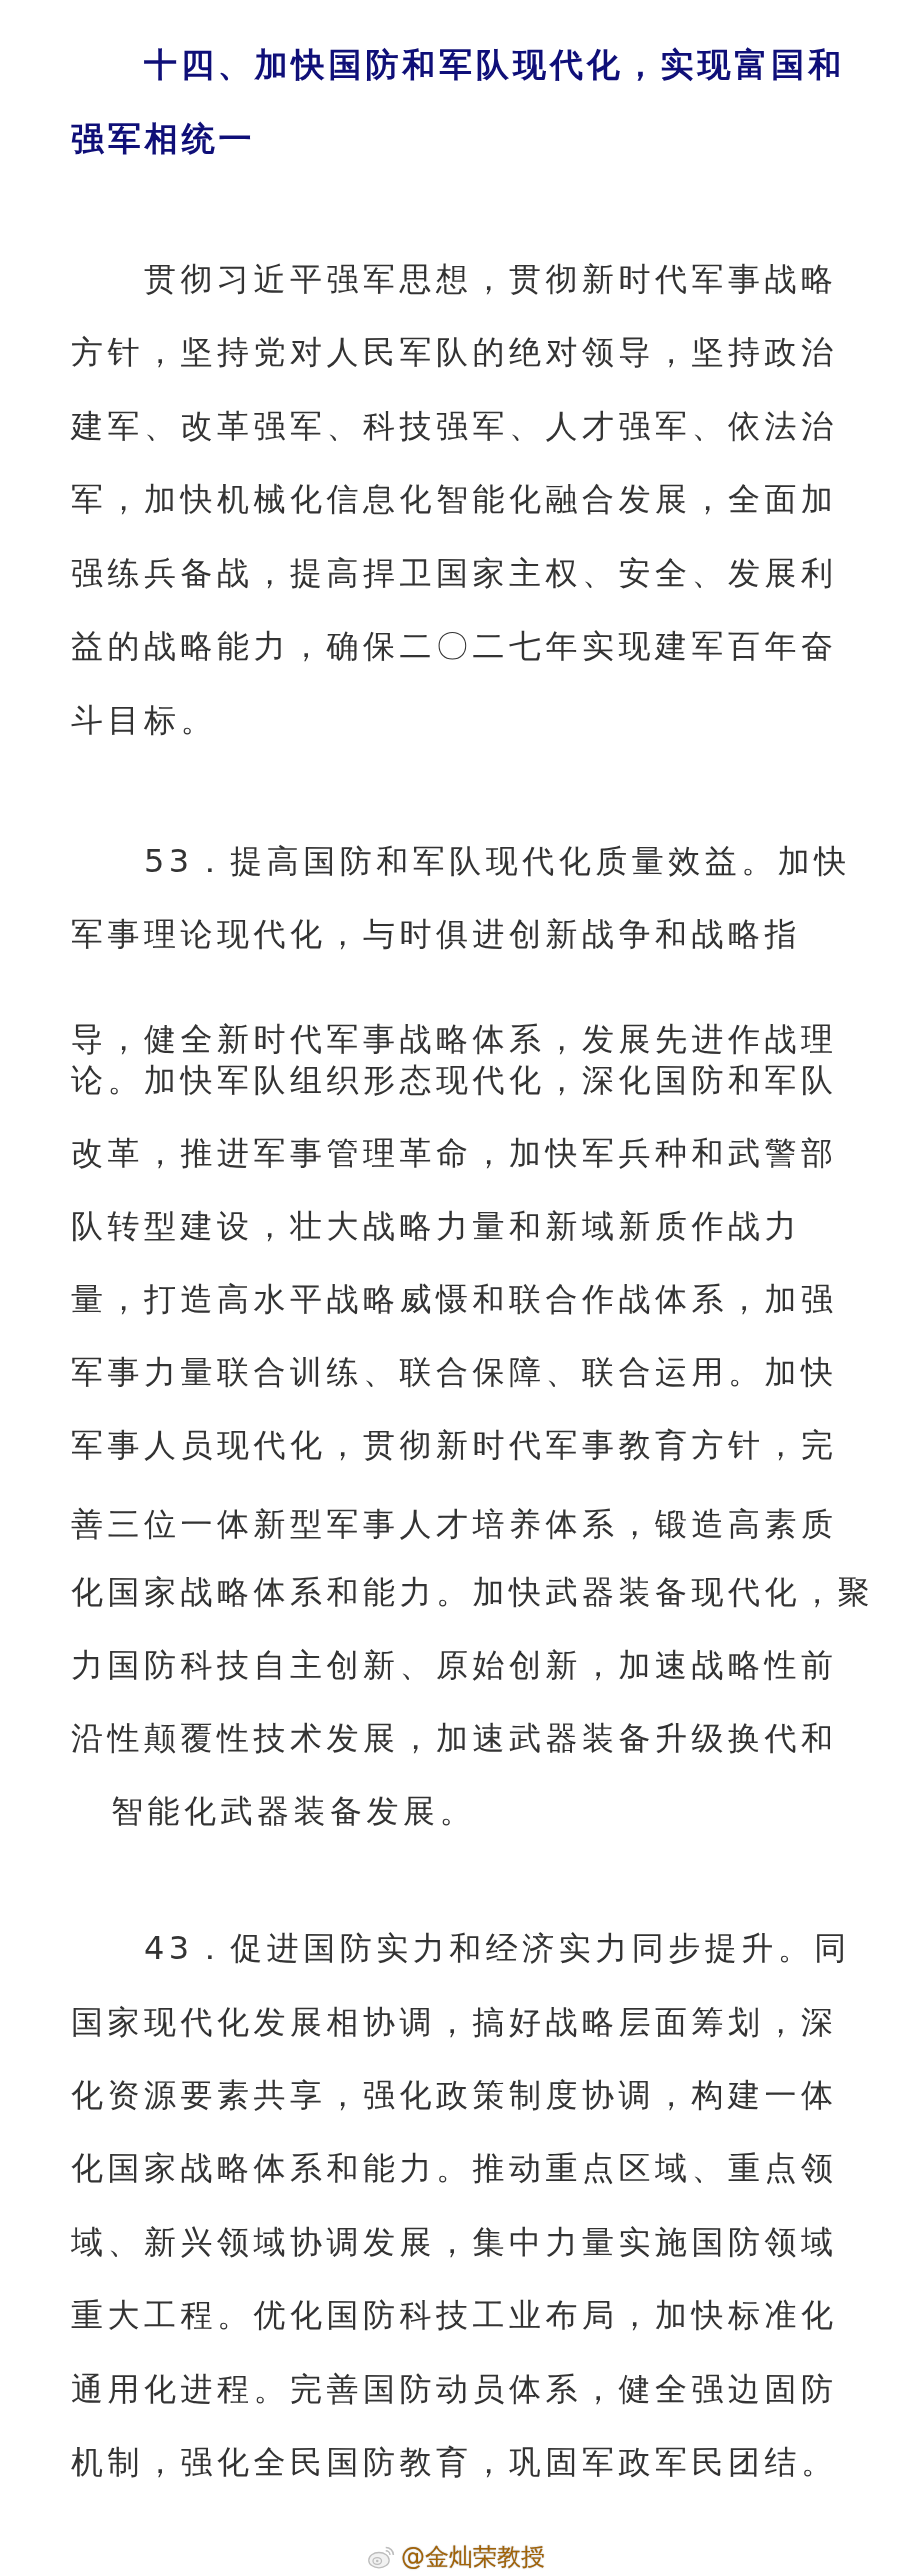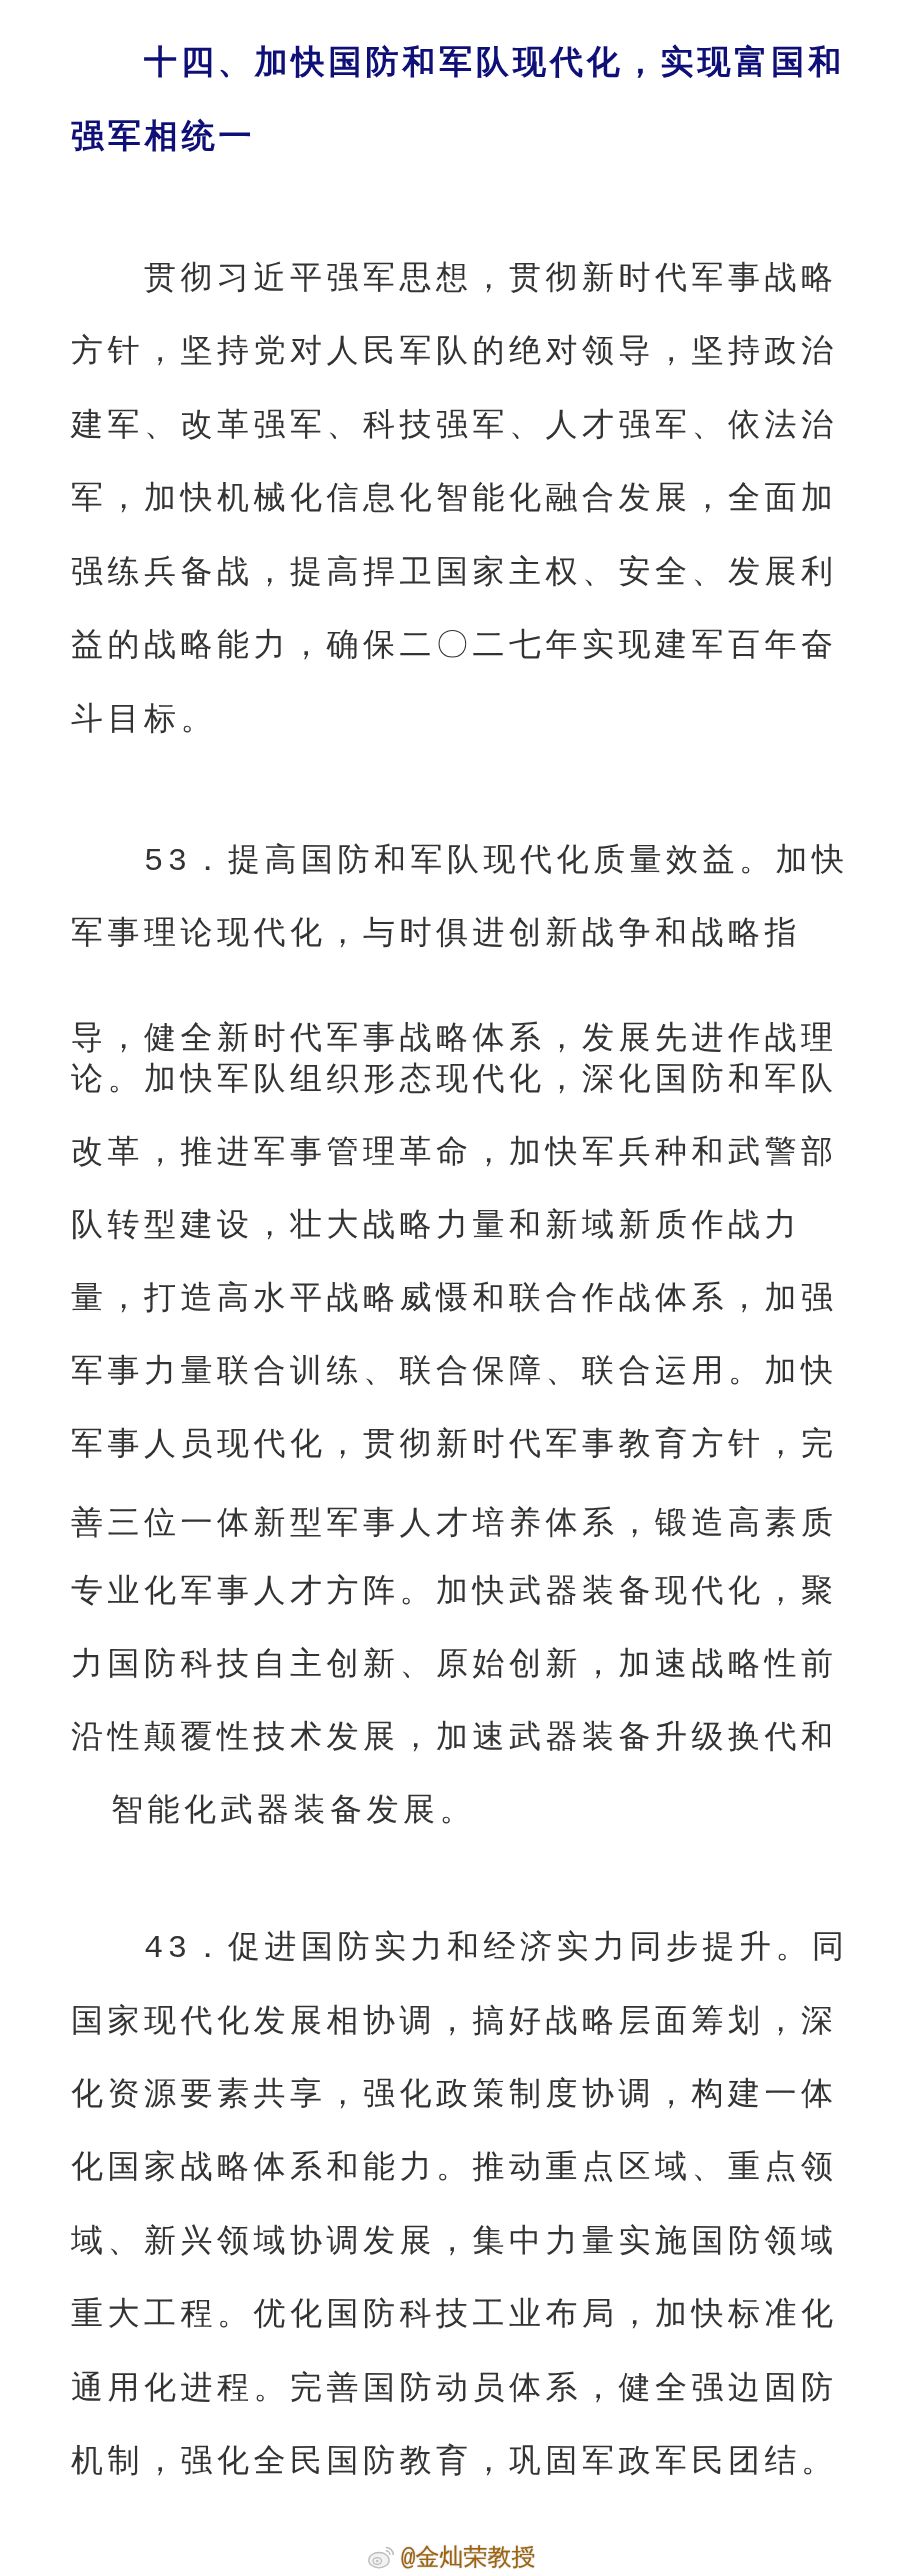--- a/index.html
+++ b/index.html
@@ -13,21 +13,20 @@
     position: relative;
     overflow: hidden;
     font-family: "DejaVu Sans", "Liberation Sans", sans-serif;
   }
   .page {
     position: absolute;
     left: 0;
     top: 0;
     width: 832px;
     height: 2576px;
-    font-family: Liberation Mono, monospace;
   }
   .line {
     position: absolute;
     left: 71px;
     white-space: nowrap;
     font-size: 32px;
     letter-spacing: 4.5px;
     line-height: 39px;
     height: 39px;
     color: #333333;
@@ -79,21 +78,21 @@
     <div class="line indent" style="top:842px;">53．提高国防和军队现代化质量效益。加快</div>
     <div class="line" style="top:915px;">军事理论现代化，与时俱进创新战争和战略指</div>
     <div class="line" style="top:988px;margin-top:32px;">导，健全新时代军事战略体系，发展先进作战理</div>
     <div class="line" style="top:1061px;">论。加快军队组织形态现代化，深化国防和军队</div>
     <div class="line" style="top:1134px;">改革，推进军事管理革命，加快军兵种和武警部</div>
     <div class="line" style="top:1207px;">队转型建设，壮大战略力量和新域新质作战力</div>
     <div class="line" style="top:1280px;">量，打造高水平战略威慑和联合作战体系，加强</div>
     <div class="line" style="top:1353px;">军事力量联合训练、联合保障、联合运用。加快</div>
     <div class="line" style="top:1426px;">军事人员现代化，贯彻新时代军事教育方针，完</div>
     <div class="line" style="top:1505px;">善三位一体新型军事人才培养体系，锻造高素质</div>
-    <div class="line" style="top:1573px;">专业化军事人才方阵。加快武器装备现代化，聚</div>
+    <div class="line" style="top:1573px;">化国家战略体系和能力。加快武器装备现代化，聚</div>
     <div class="line" style="top:1646px;">力国防科技自主创新、原始创新，加速战略性前</div>
     <div class="line" style="top:1719px;">沿性颠覆性技术发展，加速武器装备升级换代和</div>
     <div class="line" style="top:1792px;margin-left:40px;">智能化武器装备发展。</div>
   </div>
 
   <div>
     <div class="line indent" style="top:1929px;">43．促进国防实力和经济实力同步提升。同</div>
     <div class="line" style="top:2003px;">国家现代化发展相协调，搞好战略层面筹划，深</div>
     <div class="line" style="top:2076px;">化资源要素共享，强化政策制度协调，构建一体</div>
     <div class="line" style="top:2149px;">化国家战略体系和能力。推动重点区域、重点领</div>

